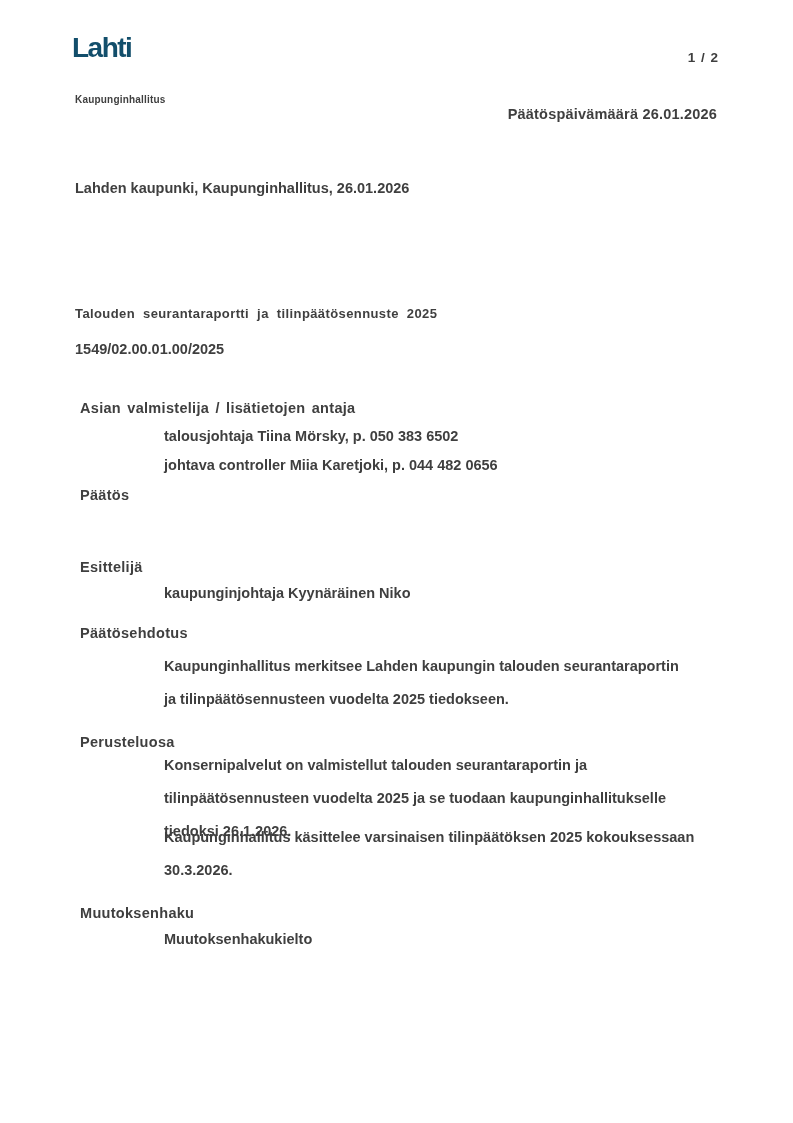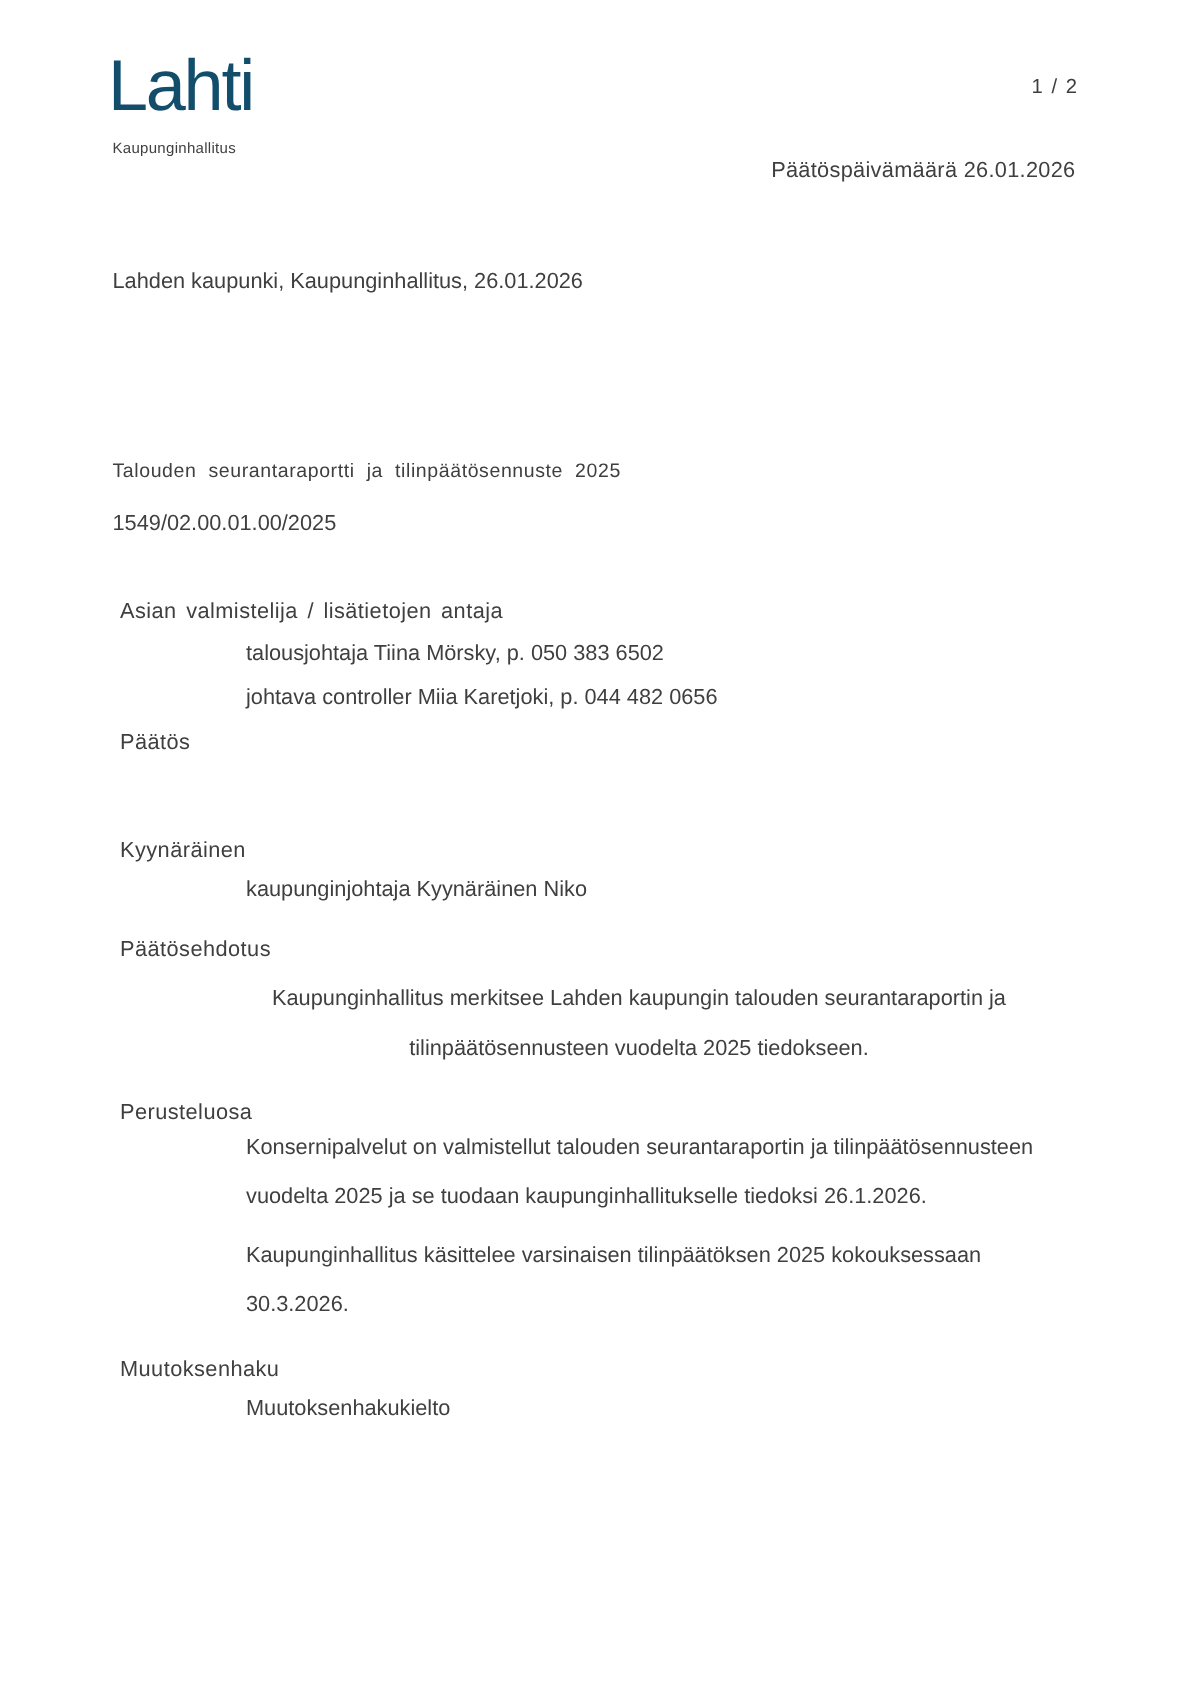--- a/index.html
+++ b/index.html
@@ -9,27 +9,27 @@
   }
   .page {
     position: relative;
     width: 793px;
     height: 1123px;
     background: #ffffff;
     font-family: "Liberation Sans", sans-serif;
     color: #3f3f3f;
     overflow: hidden;
   }
-  .abs { position: absolute; }
+  .abs { position: absolute; font-weight: bold; }
 
   .logo {
     left: 72px;
     top: 34px;
-    font-size: 48px;
-    font-weight: normal;
+    font-size: 28px;
+    font-weight: bold;
     letter-spacing: -1.5px;
     line-height: 1;
     text-align: right;
   }
   .page-number {
     right: 74px;
     top: 50px;
     font-size: 13.5px;
     letter-spacing: 1px;
   }
@@ -78,21 +78,21 @@
     line-height: 33px;
   }
 
   .h-preparers   { top: 400px; }
   .l-preparer1   { top: 428px; }
   .l-preparer2   { top: 457px; }
   .h-decision    { top: 487px; }
   .h-presenter   { top: 559px; }
   .l-presenter   { top: 585px; }
   .h-proposal    { top: 625px; }
-  .p-proposal    { top: 650px; width: 524px; text-align: center; }
+  .p-proposal    { top: 650px; width: 524px; }
   .h-rationale   { top: 734px; }
   .p-rationale1  { top: 749px; width: 550px; }
   .p-rationale2  { top: 821px; width: 550px; }
   .h-appeal      { top: 905px; text-align: right; }
   .l-appeal      { top: 931px; }
 </style>
 </head>
 <body>
 
 <div class="page">
@@ -112,21 +112,21 @@
   <div class="abs case-number">1549/02.00.01.00/2025</div>
 
   <div class="abs section-heading h-preparers">Asian valmistelija / lisätietojen antaja</div>
 
   <div class="abs indent-line l-preparer1">talousjohtaja Tiina Mörsky, p. 050 383 6502</div>
 
   <div class="abs indent-line l-preparer2">johtava controller Miia Karetjoki, p. 044 482 0656</div>
 
   <div class="abs section-heading h-decision">Päätös</div>
 
-  <div class="abs section-heading h-presenter">Kyynäräinen</div>
+  <div class="abs section-heading h-presenter">Esittelijä</div>
 
   <div class="abs indent-line l-presenter">kaupunginjohtaja Kyynäräinen Niko</div>
 
   <div class="abs section-heading h-proposal">Päätösehdotus</div>
 
   <div class="abs indent-para p-proposal">Kaupunginhallitus merkitsee Lahden kaupungin talouden seurantaraportin ja tilinpäätösennusteen vuodelta 2025 tiedokseen.</div>
 
   <div class="abs section-heading h-rationale">Perusteluosa</div>
 
   <div class="abs indent-para p-rationale1">Konsernipalvelut on valmistellut talouden seurantaraportin ja tilinpäätösennusteen vuodelta 2025 ja se tuodaan kaupunginhallitukselle tiedoksi 26.1.2026.</div>

